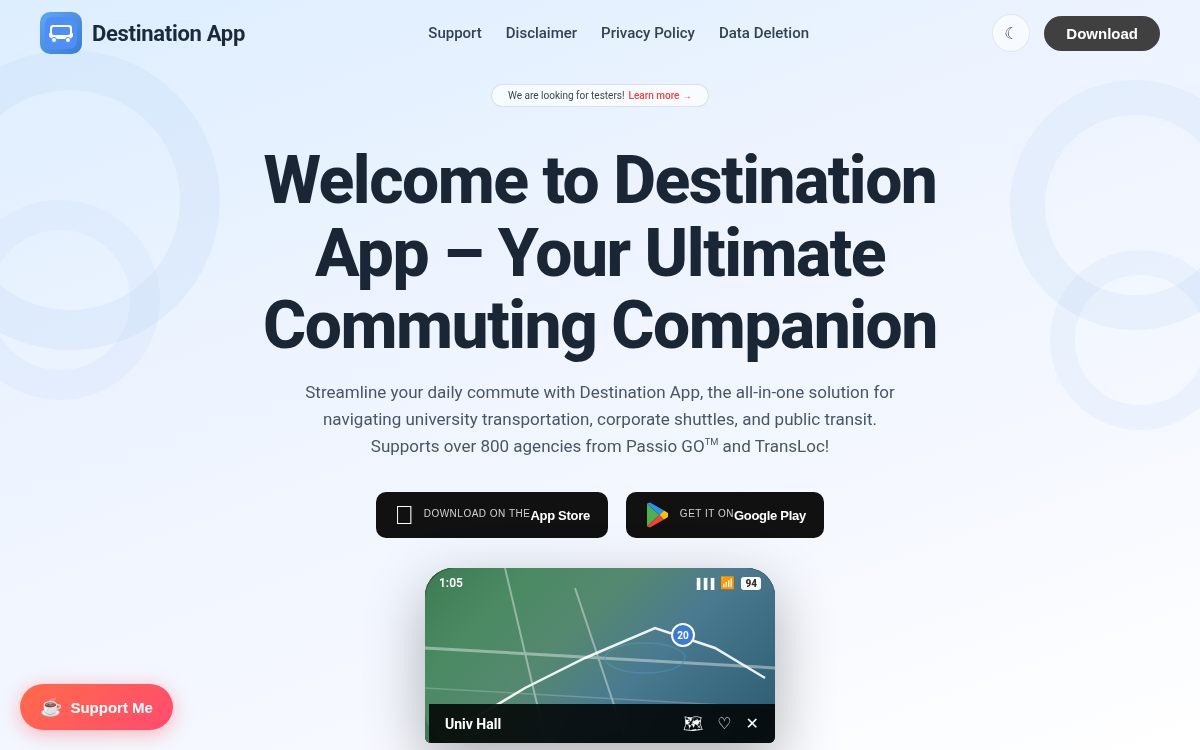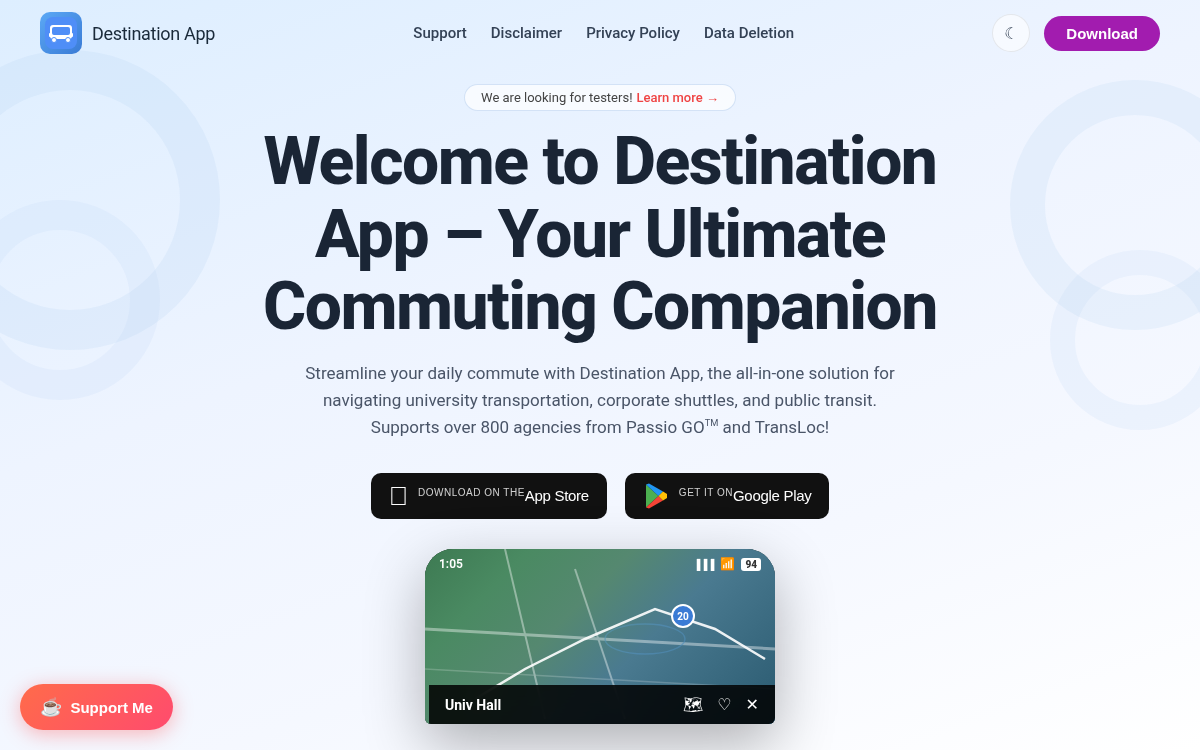--- a/index.html
+++ b/index.html
@@ -41,22 +41,22 @@
       flex-shrink: 0;
       overflow: hidden;
     }
 
     .logo-icon svg {
       width: 32px;
       height: 32px;
     }
 
     .logo-title {
-      font-size: 18px;
-      font-weight: 400;
+      font-size: 22px;
+      font-weight: 700;
       color: #1a2a3a;
       letter-spacing: -0.3px;
     }
 
     .nav-links {
       display: flex;
       align-items: center;
       gap: 24px;
     }
 
@@ -82,21 +82,21 @@
       border: 1px solid rgba(0,0,0,0.08);
       display: flex;
       align-items: center;
       justify-content: center;
       cursor: pointer;
       font-size: 16px;
       color: #334155;
     }
 
     .download-btn {
-      background: #a21caf;
+      background: #404040;
       color: white;
       border: none;
       border-radius: 22px;
       padding: 9px 22px;
       font-size: 15px;
       font-weight: 600;
       cursor: pointer;
     }
 
     
@@ -110,23 +110,23 @@
       z-index: 5;
     }
 
     .tester-banner {
       display: inline-flex;
       align-items: center;
       background: rgba(255,255,255,0.7);
       border: 1px solid rgba(100,150,220,0.25);
       border-radius: 20px;
       padding: 5px 16px;
-      font-size: 13px;
+      font-size: 10px;
       color: #444;
-      margin-bottom: 15px;
+      margin-bottom: 38px;
     }
 
     .tester-link {
       color: #ef4444;
       text-decoration: none;
       margin-left: 4px;
       font-weight: 500;
     }
 
     .hero-title {
@@ -180,22 +180,22 @@
     }
 
     .store-btn-sub {
       font-size: 10px;
       opacity: 0.8;
       text-transform: uppercase;
       letter-spacing: 0.5px;
     }
 
     .store-btn-main {
-      font-size: 15px;
-      font-weight: 400;
+      font-size: 13px;
+      font-weight: 700;
       letter-spacing: -0.3px;
       line-height: 1.2;
     }
 
     
     .play-icon {
       width: 26px;
       height: 26px;
       flex-shrink: 0;
     }
@@ -234,20 +234,21 @@
       z-index: 5;
     }
 
     
     .map-bg {
       width: 100%;
       height: 100%;
       background: 
         linear-gradient(135deg, #3d7a52 0%, #4a8a62 20%, #558870 40%, #4a7a90 60%, #3a6a80 80%, #2a5a70 100%);
       position: relative;
+      border-radius: 31px;
     }
 
     .phone-bottom-bar {
       position: absolute;
       bottom: 0;
       left: 4px;
       right: 0;
       background: rgba(0,0,0,0.85);
       backdrop-filter: blur(10px);
       padding: 10px 16px;

